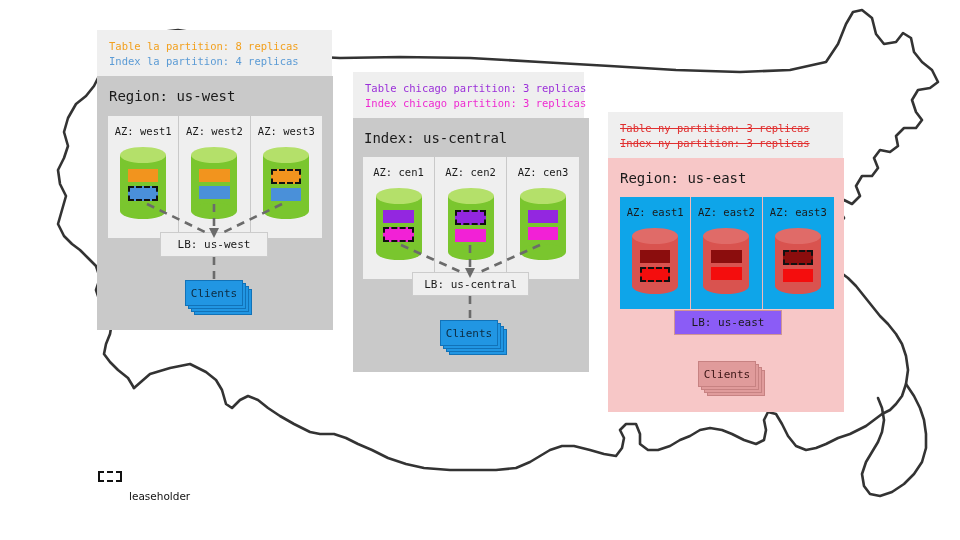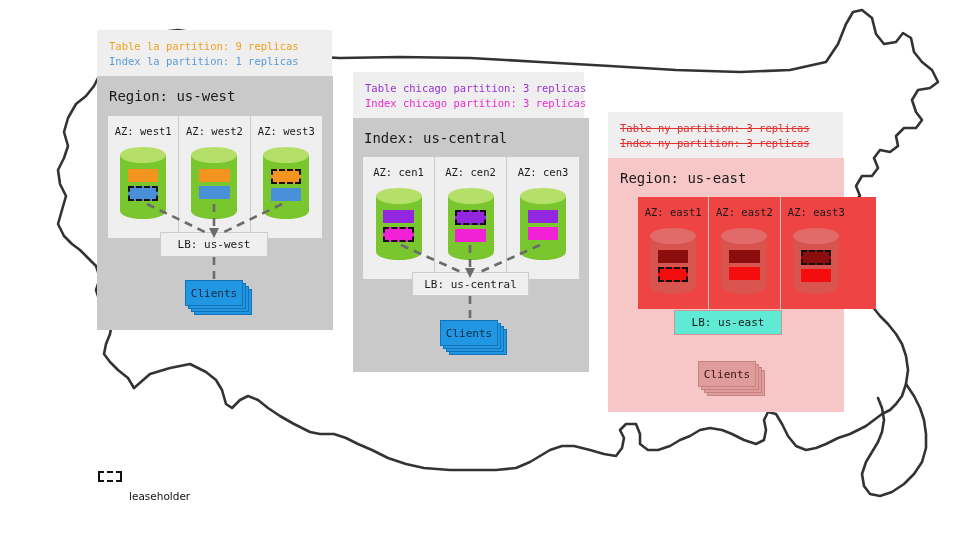--- a/index.html
+++ b/index.html
@@ -121,22 +121,22 @@
       <line x1="470" y1="245" x2="470" y2="272"></line>
       <line x1="540" y1="245" x2="480" y2="272"></line>
       <line x1="470" y1="296" x2="470" y2="320"></line>
     </g>
     <polygon points="470,278 465,268 475,268" fill="#6b6b6b"></polygon>
   </svg>
 
   <div id="regions-host">
       <div class="region-group" style="left: 0px; top: 0px; width: 960px; height: 540px;">
         <div class="legend-box" style="left: 97px; top: 30px; width: 235px; height: 46px;">
-          <div class="legend-line" style="color: rgb(242, 160, 30);">Table la partition: 9 replicas</div>
-          <div class="legend-line" style="color: rgb(91, 155, 213);">Index la partition: 1 replicas</div>
+          <div class="legend-line" style="color: rgb(242, 160, 30);">Table la partition: 8 replicas</div>
+          <div class="legend-line" style="color: rgb(91, 155, 213);">Index la partition: 4 replicas</div>
         </div>
         <div class="region-box" style="left: 97px; top: 76px; width: 236px; height: 254px; background: rgb(201, 201, 201);"></div>
         <div class="region-title" style="left: 109px; top: 88px;">Region: us-west</div>
         <div class="az-strip" style="left: 108px; top: 116px; width: 214px; height: 122px; background: rgb(239, 239, 239);">
           <div class="az-cell" style="width: 71.3333px; height: 100%; border-right: 1.5px solid rgb(201, 201, 201);">
             <div class="az-label">AZ: west1</div>
             <div class="cyl" style="width: 46px; height: 72px;">
               <div class="cyl-body" style="background: rgb(122, 198, 46);"></div>
               <div class="cyl-bot" style="background: rgb(122, 198, 46);"></div>
               <div class="cyl-top" style="background: rgb(180, 224, 106);"></div>
@@ -232,21 +232,21 @@
           <div class="clients-main" style="width: 58px; height: 26px; background: rgb(33, 150, 227); border: 1.5px solid rgb(17, 114, 184); color: rgb(13, 43, 64);">Clients</div>
         </div>
       </div>
       <div class="region-group" style="left: 0px; top: 0px; width: 960px; height: 540px;">
         <div class="legend-box" style="left: 608px; top: 112px; width: 235px; height: 46px;">
           <div class="legend-line struck" style="color: rgb(224, 48, 48);">Table ny partition: 3 replicas</div>
           <div class="legend-line struck" style="color: rgb(224, 48, 48);">Index ny partition: 3 replicas</div>
         </div>
         <div class="region-box" style="left: 608px; top: 158px; width: 236px; height: 254px; background: rgb(247, 199, 199);"></div>
         <div class="region-title" style="left: 620px; top: 170px;">Region: us-east</div>
-        <div class="az-strip" style="left: 638px; top: 197px; width: 238px; height: 112px; background: #ef4444;">
+        <div class="az-strip" style="left: 620px; top: 197px; width: 214px; height: 112px; background: #0ea5e9;">
           <div class="az-cell" style="width: 71.3333px; height: 100%; border-right: 1.5px solid rgb(242, 185, 185);">
             <div class="az-label">AZ: east1</div>
             <div class="cyl" style="width: 46px; height: 66px;">
               <div class="cyl-body" style="background: rgb(217, 83, 79);"></div>
               <div class="cyl-bot" style="background: rgb(217, 83, 79);"></div>
               <div class="cyl-top" style="background: rgb(224, 107, 104);"></div>
               <div class="bars">
                 <div class="bar" style="background: rgb(139, 13, 13);"></div>
                 <div class="bar lease" style="background: rgb(244, 13, 13);"></div>
               </div>
@@ -270,21 +270,21 @@
               <div class="cyl-body" style="background: rgb(217, 83, 79);"></div>
               <div class="cyl-bot" style="background: rgb(217, 83, 79);"></div>
               <div class="cyl-top" style="background: rgb(224, 107, 104);"></div>
               <div class="bars">
                 <div class="bar lease" style="background: rgb(139, 13, 13);"></div>
                 <div class="bar" style="background: rgb(244, 13, 13);"></div>
               </div>
             </div>
           </div>
         </div>
-        <div class="lb-box" style="left: 674px; top: 310px; width: 108px; height: 25px; background: #5eead4; border: 1px solid rgb(207, 148, 148);">LB: us-east</div>
+        <div class="lb-box" style="left: 674px; top: 310px; width: 108px; height: 25px; background: #8b5cf6; border: 1px solid rgb(207, 148, 148);">LB: us-east</div>
         <div class="clients-wrap" style="left: 698px; top: 361px; width: 68px; height: 36px;">
           <div class="clients-shadow" style="left: 9px; top: 9px; width: 58px; height: 26px; background: rgb(224, 155, 155); border: 1.5px solid rgb(199, 130, 130);"></div>
           <div class="clients-shadow" style="left: 6px; top: 6px; width: 58px; height: 26px; background: rgb(224, 155, 155); border: 1.5px solid rgb(199, 130, 130);"></div>
           <div class="clients-shadow" style="left: 3px; top: 3px; width: 58px; height: 26px; background: rgb(224, 155, 155); border: 1.5px solid rgb(199, 130, 130);"></div>
           <div class="clients-main" style="width: 58px; height: 26px; background: rgb(224, 155, 155); border: 1.5px solid rgb(199, 130, 130); color: rgb(58, 20, 20);">Clients</div>
         </div>
       </div>
     </div>
 
   <div class="page-legend" style="left:98px;top:450px;">

